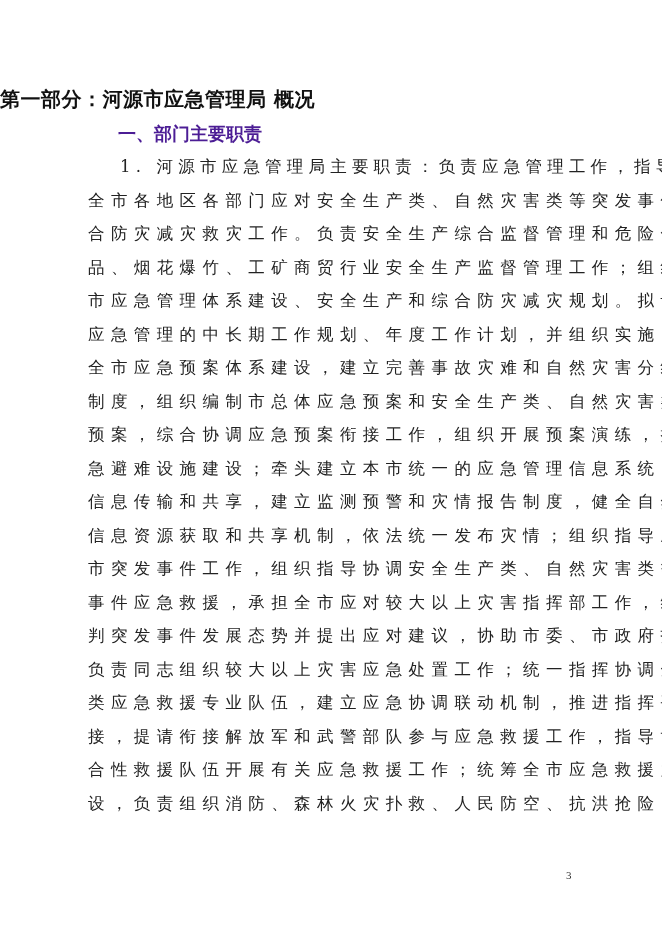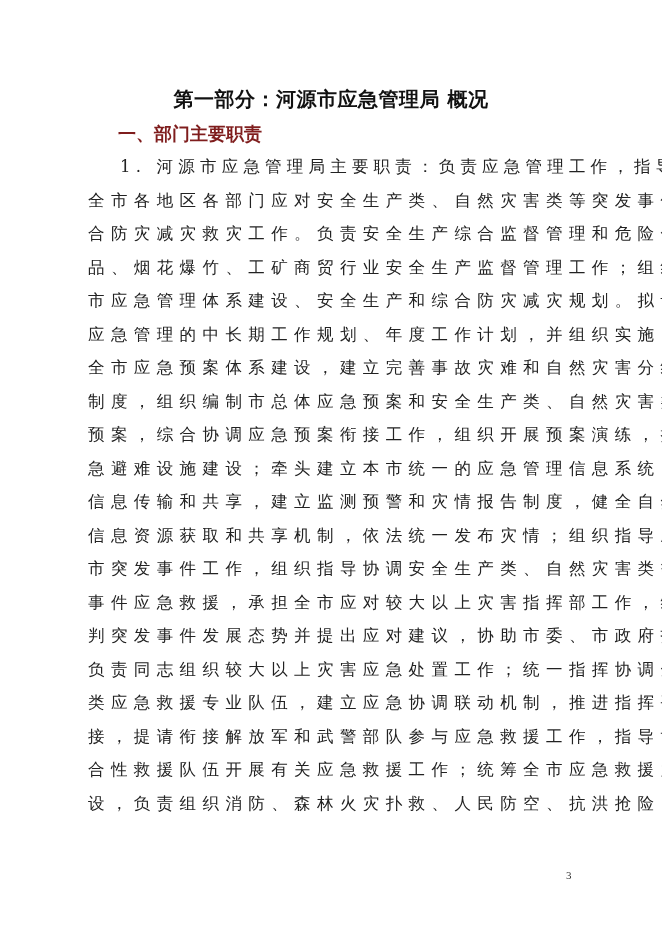--- a/index.html
+++ b/index.html
@@ -1,25 +1,25 @@
 <!DOCTYPE html>
 <html><head>
 <meta charset="utf-8">
 <style>
   html, body { margin: 0; padding: 0; background: #ffffff; }
   body { width: 662px; height: 936px; position: relative; overflow: hidden; color: #1a1a1a; }
   .page { position: absolute; left: 0; top: 0; width: 662px; height: 936px; background: #fff; }
   .title {
-    position: absolute; left: 0; width: 662px; top: 86px; text-align: center;
+    position: absolute; left: 0; width: 662px; top: 86px; 
     font-family: "DejaVu Serif", serif; font-weight: bold; font-size: 20px; letter-spacing: 0.5px;
     color: #111;
   }
   .section {
     position: absolute; left: 118px; top: 122px;
-    font-family: "DejaVu Serif", serif; font-weight: bold; font-size: 18px; color: #7f1d1d;
+    font-family: "DejaVu Serif", serif; font-weight: bold; font-size: 18px; color: #4c1d95;
   }
   .para { position: absolute; left: 88px; top: 150px; width: 500px; }
   .line {
     height: 33.5px; line-height: 33.5px; white-space: nowrap;
     font-family: "DejaVu Serif", serif; font-size: 16.5px; letter-spacing: 6.4px; color: #222;
   }
   .line.first { padding-left: 32px; letter-spacing: 5.2px; }
   .pagenum {
     position: absolute; left: 566px; top: 869px;
     font-family: "Liberation Serif", serif; font-size: 11px; color: #333;

